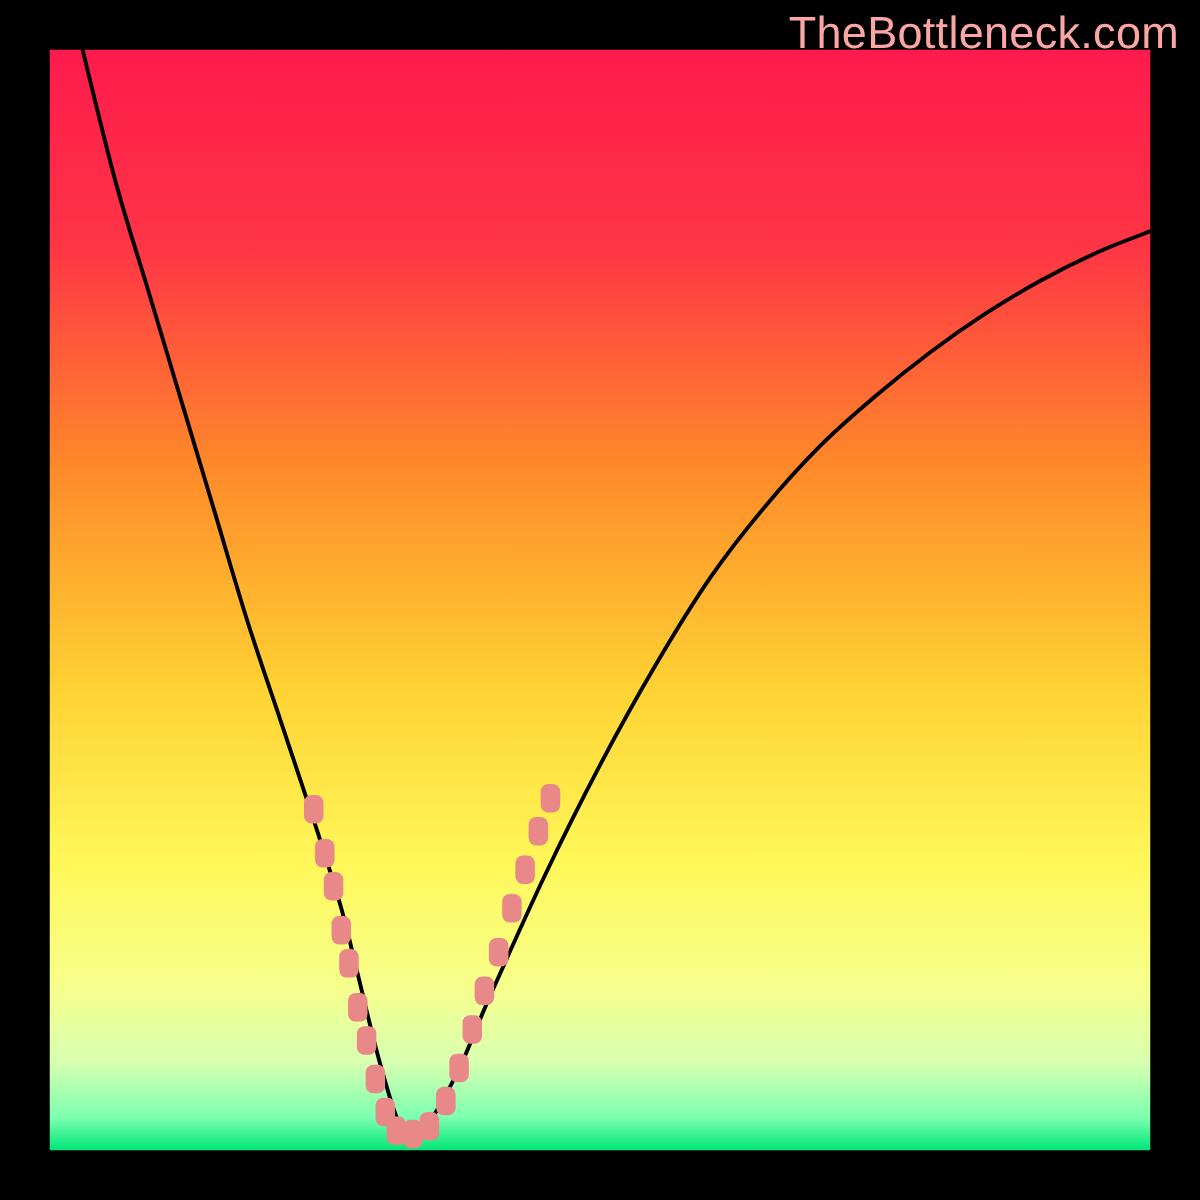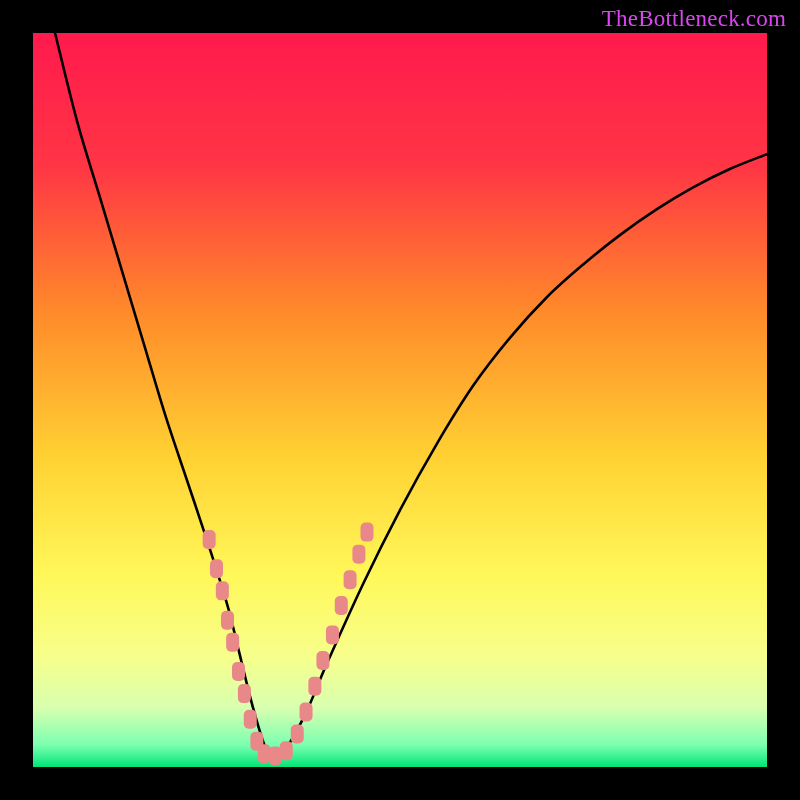--- a/index.html
+++ b/index.html
@@ -24,25 +24,25 @@
     left: 33px;
     top: 33px;
     width: 734px;
     height: 734px;
     
   }
   .watermark {
     position: absolute;
     top: 6px;
     right: 14px;
-    font-size: 23px;
+    font-size: 30px;
     font-weight: 400;
-    color: #d946ef;
+    color: #fca5a5;
     letter-spacing: 0.2px;
-    font-family: Liberation Serif, serif;
+    font-family: Liberation Sans, sans-serif;
   }
 </style>
 </head>
 <body>
 
 <div class="frame">
   <svg class="plot" width="734" height="734" viewBox="0 0 734 734" preserveAspectRatio="none">
     <defs>
       <linearGradient id="bg" x1="0" y1="0" x2="0" y2="1">
         <stop offset="0%" stop-color="#ff1a4d"></stop>

